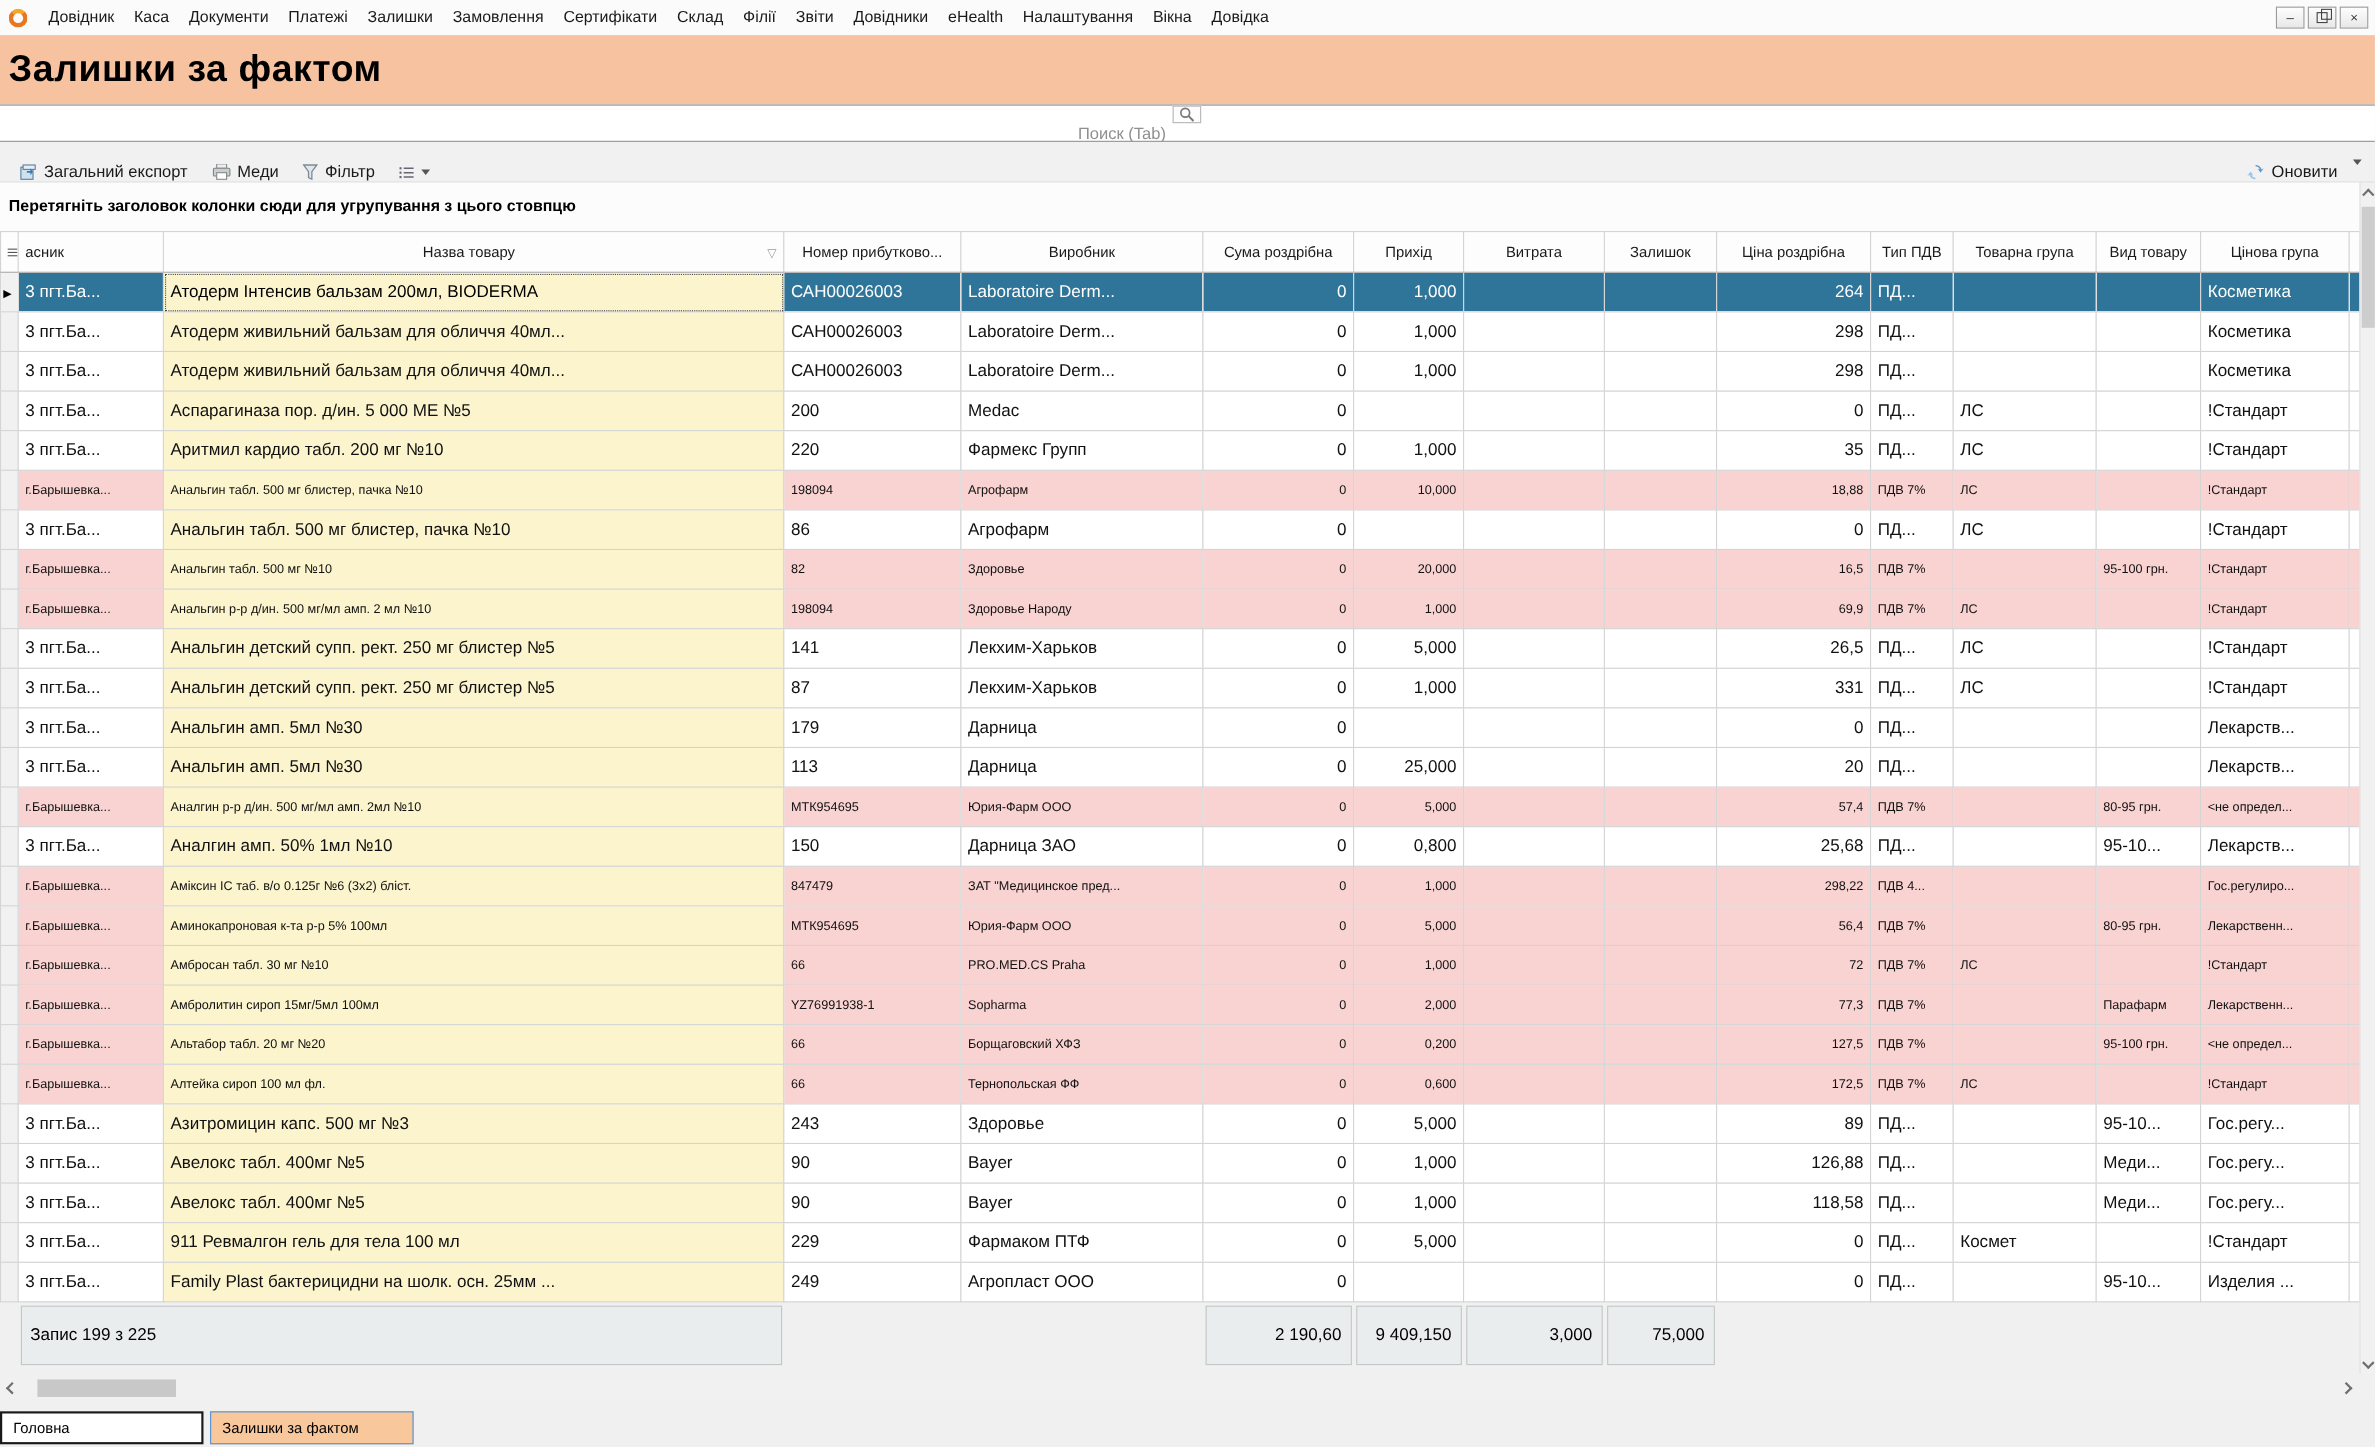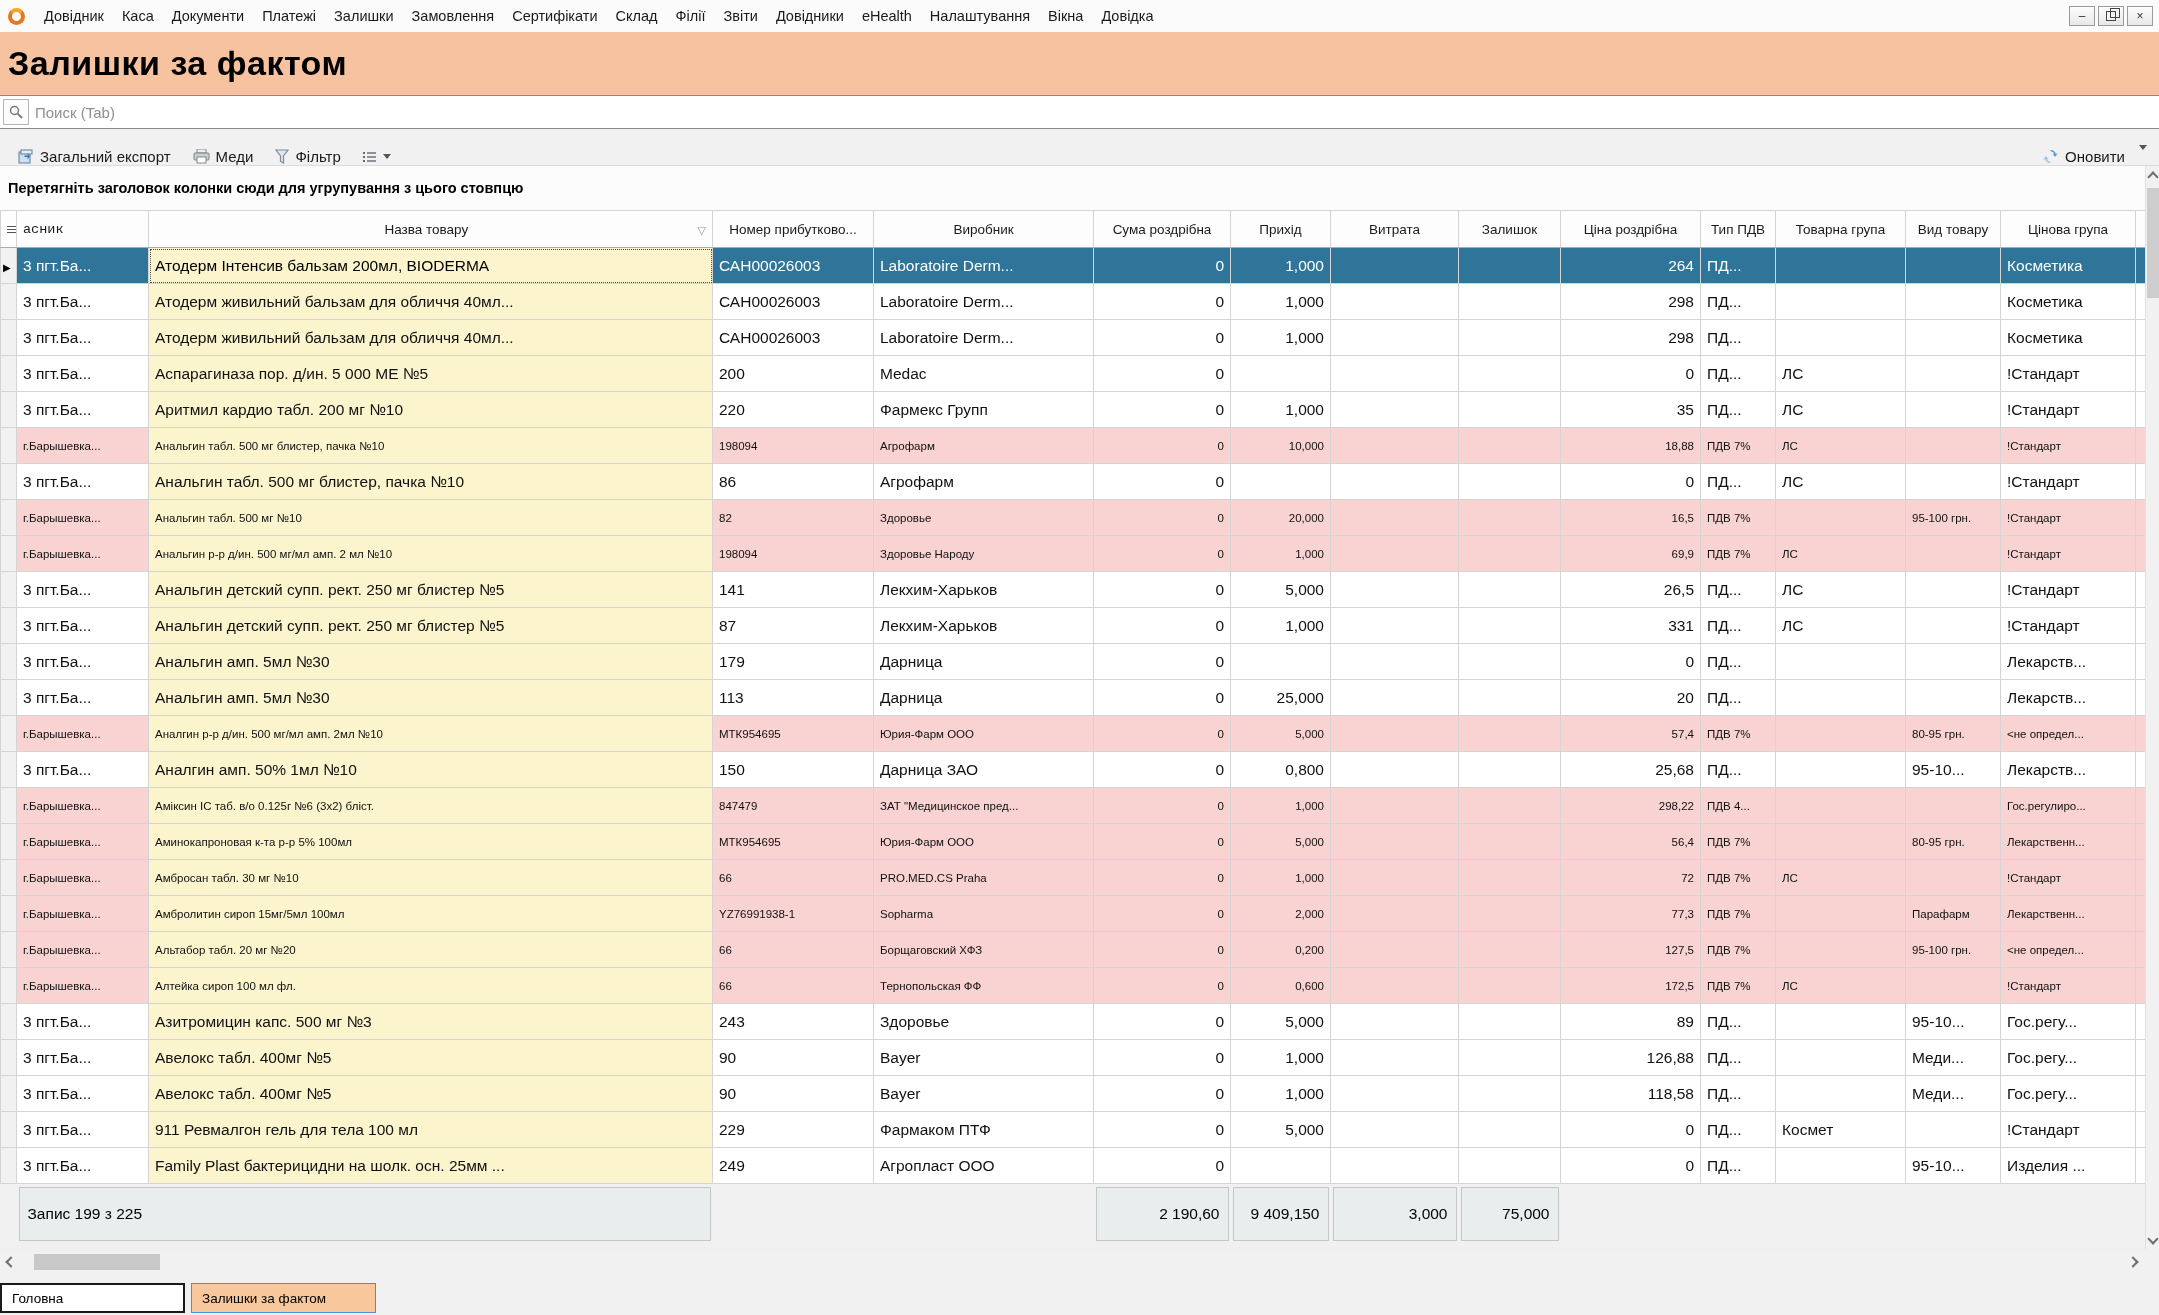--- a/index.html
+++ b/index.html
@@ -20,21 +20,21 @@
     display:flex;align-items:center;justify-content:center;font-size:12px;color:#333;box-sizing:border-box;}
   .restore-glyph{width:8px;height:8px;border:1px solid #444;position:relative;background:#f2f2f2;}
   .restore-glyph::before{content:"";position:absolute;top:-4px;left:3px;width:8px;height:8px;border:1px solid #444;}
   
   .titlebar{position:absolute;top:32px;left:0;width:2159px;height:63px;background:#f6c2a0;
     display:flex;align-items:center;}
   .page-title{font-size:34px;font-weight:bold;color:#000;padding-left:8px;letter-spacing:.5px;}
   
   .searchbar{position:absolute;top:95px;left:0;width:2159px;height:34px;background:#fff;
     border-top:1px solid #8a8a8a;border-bottom:1px solid #8a8a8a;box-sizing:border-box;
-    display:flex;align-items:center;}
+    display:flex;align-items:center;flex-direction:column;}
   .search-icon-box{width:26px;height:26px;border:1px solid #b5b5b5;margin:0 4px 0 3px;
     display:flex;align-items:center;justify-content:center;box-sizing:border-box;background:#fdfdfd;}
   .searchbar input{flex:1;border:none;outline:none;font-size:15px;color:#333;
     font-family:inherit;background:transparent;}
   .searchbar input::placeholder{color:#8f8f8f;}
   
   .toolbar{position:absolute;top:129px;left:0;width:2159px;height:37px;background:#f1f1f1;
     border-bottom:1px solid #dcdcdc;display:flex;align-items:center;padding:0 10px;box-sizing:border-box;gap:6px;}
   .tool-btn{display:flex;align-items:center;gap:6px;font-size:15px;color:#1a1a1a;padding:3px 8px;cursor:default;margin-top:19px;}
   .caret{width:0;height:0;border-left:4px solid transparent;border-right:4px solid transparent;
@@ -42,21 +42,21 @@
   .toolbar .spacer{flex:1;}
   
   .grouphint{position:absolute;top:166px;left:0;width:2145px;height:44px;background:#fcfcfc;
     display:flex;align-items:center;padding-left:8px;box-sizing:border-box;
     font-size:14.5px;font-weight:bold;color:#000;}
   
   .grid{position:absolute;top:210px;left:0;width:2145px;border-collapse:collapse;table-layout:fixed;}
   .grid th,.grid td{border:1px solid #d4d4d4;padding:0 6px;white-space:nowrap;overflow:hidden;box-sizing:border-box;}
   .grid thead th{height:37px;background:#fdfdfd;font-weight:normal;font-size:13.5px;color:#1a1a1a;
     text-align:center;border-bottom:1px solid #ababab;}
-  .grid thead th.c-owner{text-align:left;font-family:Liberation Mono, monospace;}
+  .grid thead th.c-owner{text-align:left;}
   .hamburger{width:9px;height:1px;background:#555;box-shadow:0 3px 0 #555,0 6px 0 #555;margin-bottom:6px;}
   .hdr-filter{float:right;color:#9a9a9a;font-size:11px;margin-top:2px;}
   .grid tbody tr{height:36px;background:#fff;font-size:15.5px;}
   .grid tbody td.c-gutter{background:#f1f1f1;padding:0 2px;}
   .grid tbody td.c-name{background:#fbf4cd;}
   .grid .num{text-align:right;}
   tr.pink td{background:#f9d2d2;font-size:11.5px;}
   tr.pink td.c-name{background:#fbf4cd;}
   tr.pink td.c-gutter{background:#f1f1f1;}
   tr.selected td{background:#2e7599;color:#fff;}

